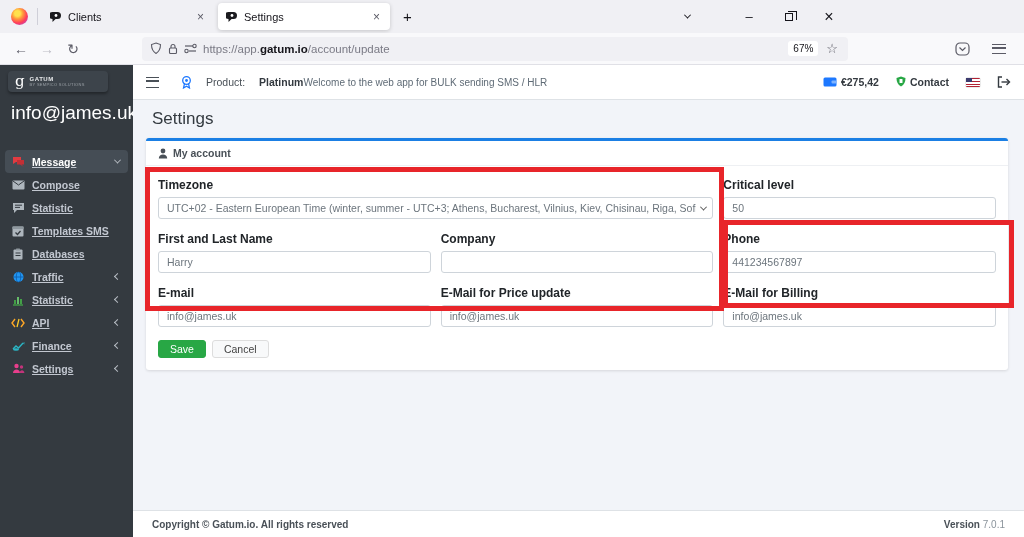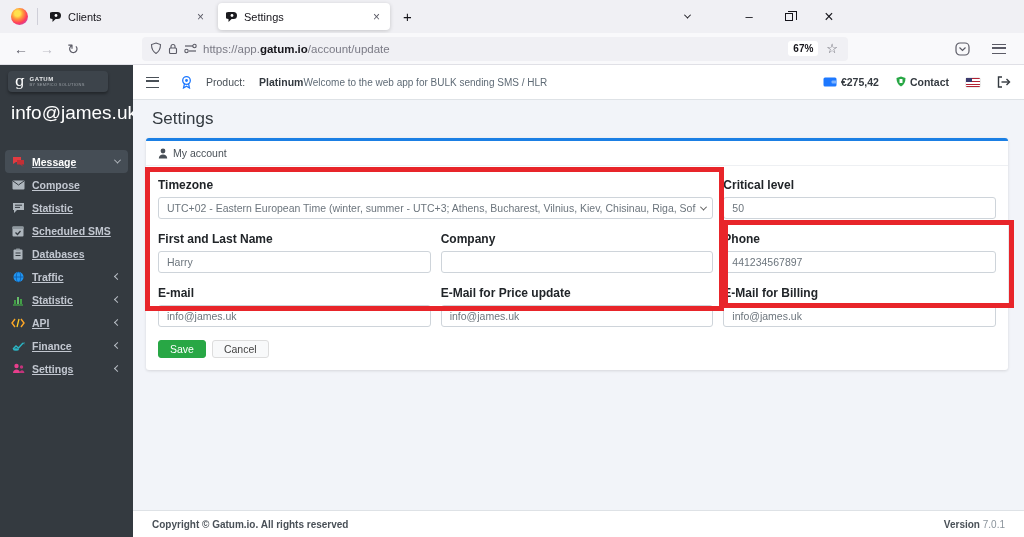--- a/index.html
+++ b/index.html
@@ -33,21 +33,21 @@
   .toolbar { position:absolute; left:0; top:33px; width:1024px; height:32px; background:#f9f9fb;
              border-bottom:1px solid #e0e0e6; display:flex; align-items:center; padding:0 8px; }
   .navbtn { width:26px; height:24px; display:flex; align-items:center; justify-content:center;
             font-size:14px; color:#5b5b66; border-radius:4px; }
   .navbtn.disabled { color:#bdbdc6; }
   .urlbar { margin-left:56px; width:706px; height:24px; background:#f0f0f4; border-radius:4px;
             display:flex; align-items:center; padding:0 8px; gap:6px; }
   .urlbar svg { flex:0 0 auto; }
   .url-text { font-size:11.5px; color:#7a7a85; white-space:nowrap; overflow:hidden; flex:1; }
   .url-text .domain { color:#15141a; font-weight:bold; }
-  .zoom-badge { background:#fff; border-radius:3px; font-size:10px; color:#15141a; padding:2px 5px;font-weight:bold; }
+  .zoom-badge { background:#fff; border-radius:3px; font-size:10px; color:#15141a; padding:2px 5px; }
   .star { font-size:13px; color:#5b5b66; margin:0 2px; }
   .tb-right { margin-left:auto; display:flex; align-items:center; gap:22px; padding-right:10px; }
   .hamb { width:14px; height:10px; border-top:1.6px solid #5b5b66; border-bottom:1.6px solid #5b5b66; position:relative; }
   .hamb::before { content:""; position:absolute; top:2.6px; left:0; right:0; height:1.6px; background:#5b5b66; }
 
   
   .sidebar { position:absolute; left:0; top:65px; width:133px; height:472px; background:#343a40; color:#c2c7d0; }
   .logo-chip { margin:6px 8px 4px 8px; width:100px; background:#3d444b; border-radius:4px;
                box-shadow:0 2px 3px rgba(0,0,0,.35); padding:3px 7px; display:flex; align-items:center; gap:5px; }
   .logo-g { font-family:"DejaVu Serif", serif; font-size:15px; color:#fff; line-height:1; }
@@ -74,21 +74,21 @@
   .hdr-chip { display:flex; align-items:center; gap:4px; font-size:10.5px; font-weight:bold; color:#343a40; }
   .flag { width:14px; height:9px; background:repeating-linear-gradient(#b22234 0 1.4px, #fff 1.4px 2.8px);
           position:relative; border-radius:1px; box-shadow:0 0 0 .5px #d8d8d8; }
   .flag::before { content:""; position:absolute; width:6px; height:4.5px; background:#3c3b6e; top:0; left:0; }
 
   
   .content { position:absolute; left:133px; top:100px; width:891px; height:410px; background:#f2f4f9; }
   .page-title { font-size:17px; font-weight:500; color:#343a40; margin:9px 0 0 19px; }
   .card { margin:9px 16px 0 13px; width:862px; background:#fff; border-top:3px solid #1b7fe4;
           border-radius:3px; box-shadow:0 1px 3px rgba(0,0,0,.12); }
-  .card-header { padding:6px 12px; border-bottom:1px solid #eef0f3; display:flex; align-items:center; gap:5px; }
+  .card-header { padding:6px 12px; border-bottom:1px solid #eef0f3; display:flex; align-items:center; gap:5px;font-weight:bold; }
   .card-tab-label { font-size:10.5px; color:#495057; }
   .card-body { padding:12px; }
   .fgrid { display:grid; grid-template-columns:1fr 1fr 1fr; column-gap:10px; row-gap:13px; }
   .span2 { grid-column:1 / 3; }
   .flabel { display:block; font-size:12px; font-weight:bold; color:#212529; margin-bottom:5px; }
   .finput { width:100%; height:22px; border:1px solid #ced4da; border-radius:3px; padding:0 8px;
             font-size:10.5px; color:#6c757d; font-family:"Liberation Sans", sans-serif; background:#fff; }
   .fselect { width:100%; height:22px; border:1px solid #ced4da; border-radius:3px; padding:0 16px 0 8px;
              font-size:10.5px; color:#6c757d; display:flex; align-items:center; position:relative; background:#fff; }
   .fselect .sel-text { white-space:nowrap; overflow:hidden; flex:1; }
@@ -228,21 +228,21 @@
     </div>
 
     <div class="nav-item">
       <span class="nicon">
         <svg width="12" height="12" viewBox="0 0 12 12">
             <rect x="0.5" y="1.5" width="11" height="10" rx="1" fill="#aeb6bd"></rect>
             <rect x="0.5" y="1.5" width="11" height="2.5" fill="#8e979e"></rect>
             <path d="M3.5 7.5l2 2 3-3.5" stroke="#343a40" stroke-width="1.3" fill="none"></path>
           </svg>
       </span>
-      <span class="nlabel">Scheduled SMS</span>
+      <span class="nlabel">Templates SMS</span>
     </div>
 
     <div class="nav-item">
       <span class="nicon">
         <svg width="10" height="12" viewBox="0 0 10 12">
             <rect x="0.5" y="1.5" width="9" height="10" rx="1" fill="#aeb6bd"></rect>
             <rect x="3" y="0.5" width="4" height="2" rx="0.5" fill="#8e979e"></rect>
             <line x1="2.5" y1="5" x2="7.5" y2="5" stroke="#343a40" stroke-width="1"></line>
             <line x1="2.5" y1="7.5" x2="7.5" y2="7.5" stroke="#343a40" stroke-width="1"></line>
           </svg>

